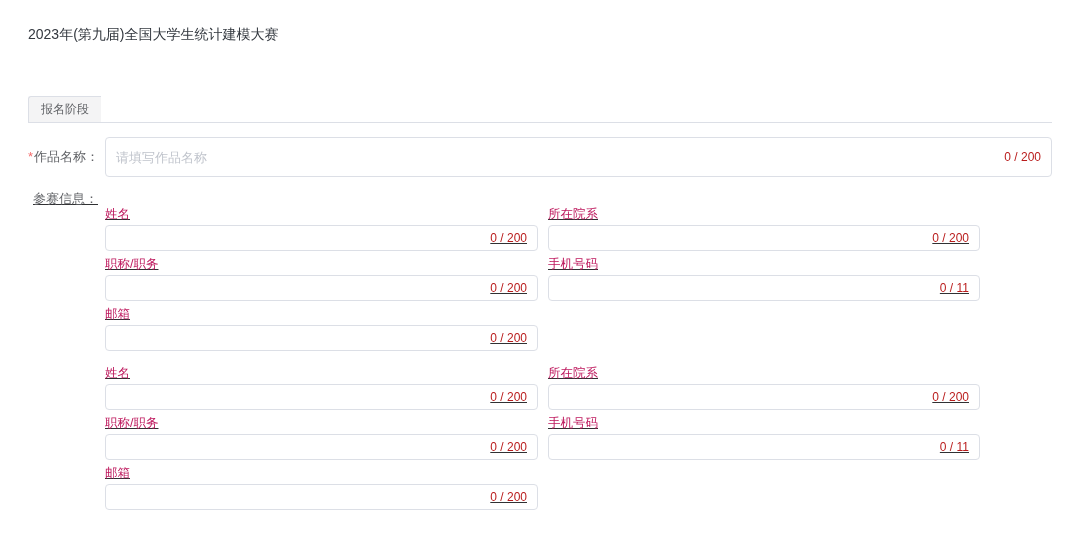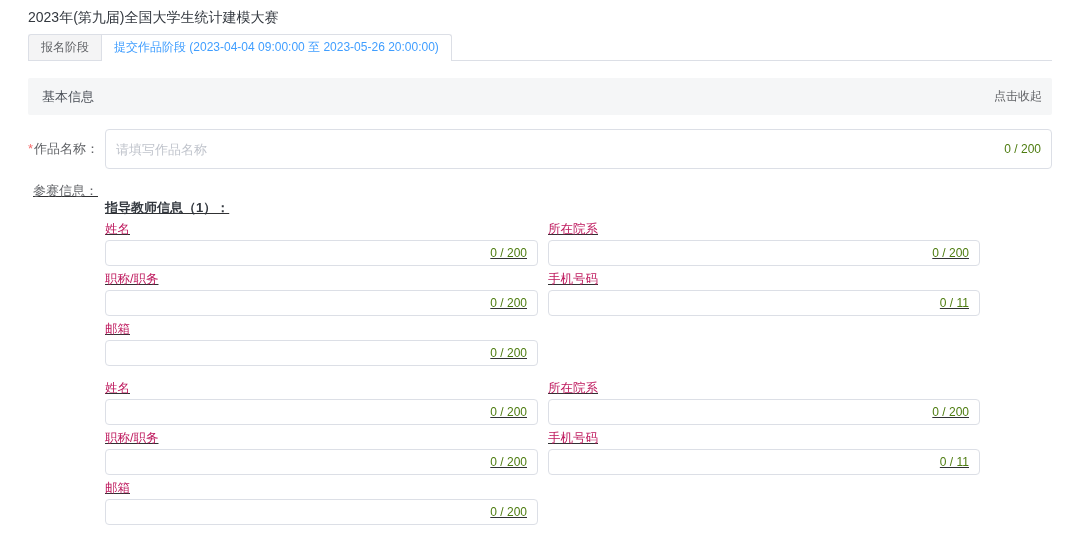--- a/index.html
+++ b/index.html
@@ -5,31 +5,32 @@
   * { box-sizing: border-box; margin: 0; padding: 0; }
   html, body { background: #fff; }
   body {
     width: 1080px; height: 536px; overflow: hidden;
     font-family: "Liberation Sans", "DejaVu Sans", sans-serif;
     color: #303133;
   }
   .page { padding: 0 28px; }
 
   
-  .top-row { display: flex; justify-content: space-between; align-items: flex-start; padding-top: 9px; }
+  .top-row { display: flex; justify-content: space-between; align-items: flex-start; padding-top: 26px; }
   .page-title { font-size: 14px; color: #33383f; font-weight: 400; }
   .work-number { font-size: 13px; color: #303133; white-space: nowrap; }
   .work-number .obscured { color: #c2c7cf; letter-spacing: 1px; }
 
   
   .tabs { margin-top: 7px; display: flex; border-bottom: 1px solid #dcdfe6; }
   .tab {
     height: 26px; line-height: 25px; padding: 0 12px; font-size: 12px;
     border: 1px solid #dcdfe6; border-bottom: none; cursor: pointer;
     white-space: nowrap;
+    margin-top: 45px;
   }
   .tab.inactive { background: #f4f4f5; color: #606266; border-right: none; border-top-left-radius: 3px; }
   .tab.active { background: #fff; color: #409EFF; position: relative; border-top-right-radius: 3px; }
   .tab.active::after { content: ""; position: absolute; left: 0; right: 0; bottom: -1px; height: 1px; background: #fff; }
 
   
   .section-bar {
     margin-top: 17px; height: 37px; background: #f5f6f7;
     display: flex; align-items: center; justify-content: space-between;
     padding: 0 10px 0 14px; border-radius: 2px;
@@ -49,21 +50,21 @@
 
   .input-box {
     height: 40px; background: #fff; border: 1px solid #dcdfe6; border-radius: 4px;
     display: flex; align-items: center; padding: 0 10px;
   }
   .input-box input {
     flex: 1; min-width: 0; border: none; outline: none; background: transparent;
     font-size: 13px; color: #606266; font-family: inherit; height: 100%;
   }
   .input-box input::placeholder { color: #c0c4cc; }
-  .counter { font-size: 12px; color: #4d7c0f; margin-left: 8px; white-space: nowrap; }
+  .counter { font-size: 12px; color: #b91c1c; margin-left: 8px; white-space: nowrap; }
   .work-name-row .input-box { flex: 1; }
 
   .entry-content { flex: 1; padding-top: 17px; }
   .teacher-heading { font-size: 13px; font-weight: bold; color: #33383f; margin-bottom: 5px; }
   .fields-grid {
     display: grid; grid-template-columns: 433px 432px;
     column-gap: 10px; row-gap: 6px;
   }
   .field-label { font-size: 12.5px; color: #be185d; margin-bottom: 3px; line-height: 15px; }
   .field .input-box { height: 26px; }
@@ -73,45 +74,39 @@
 <body>
 
 <div class="page">
 
   <div class="top-row">
     <div class="page-title">2023年(第九届)全国大学生统计建模大赛</div>
   </div>
 
   <div class="tabs">
     <div class="tab inactive">报名阶段</div>
-    <div class="tab active">提交作品阶段 (2023-04-04 09:00:00 至 2023-05-26 20:00:00)</div>
   </div>
 
-  <div class="section-bar">
-    <span class="section-title">基本信息</span>
-    <span class="collapse-toggle">点击收起</span>
-  </div>
 
   <div class="form-row work-name-row">
     <div class="row-label">
       <span class="required">*</span><span>作品名称：</span>
     </div>
     <div class="input-box">
       <input type="text" placeholder="请填写作品名称" style="">
       <span class="counter">0 / 200</span>
     </div>
   </div>
 
   <div class="form-row entry-row">
     <div class="row-label">参赛信息：</div>
 
     <div class="entry-content">
 
       <div class="teacher-block">
-        <div class="teacher-heading">指导教师信息（1）：</div>
         <div class="fields-grid">
           <div class="field">
             <div class="field-label">姓名</div>
             <div class="input-box">
               <input type="text" style="">
               <span class="counter">0 / 200</span>
             </div>
           </div>
           <div class="field">
             <div class="field-label">所在院系</div>

